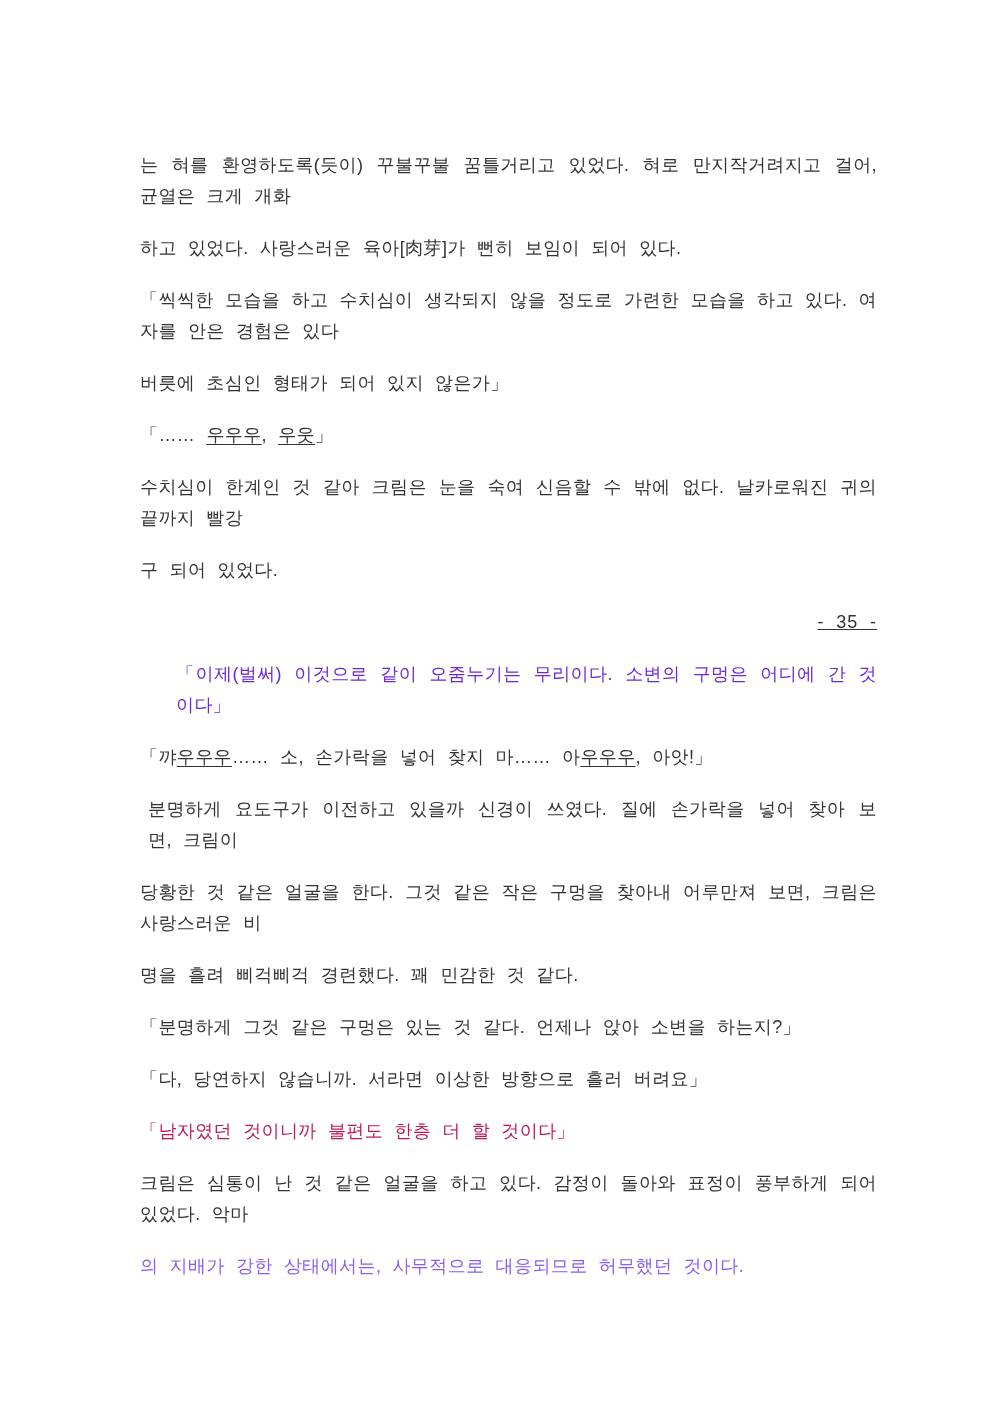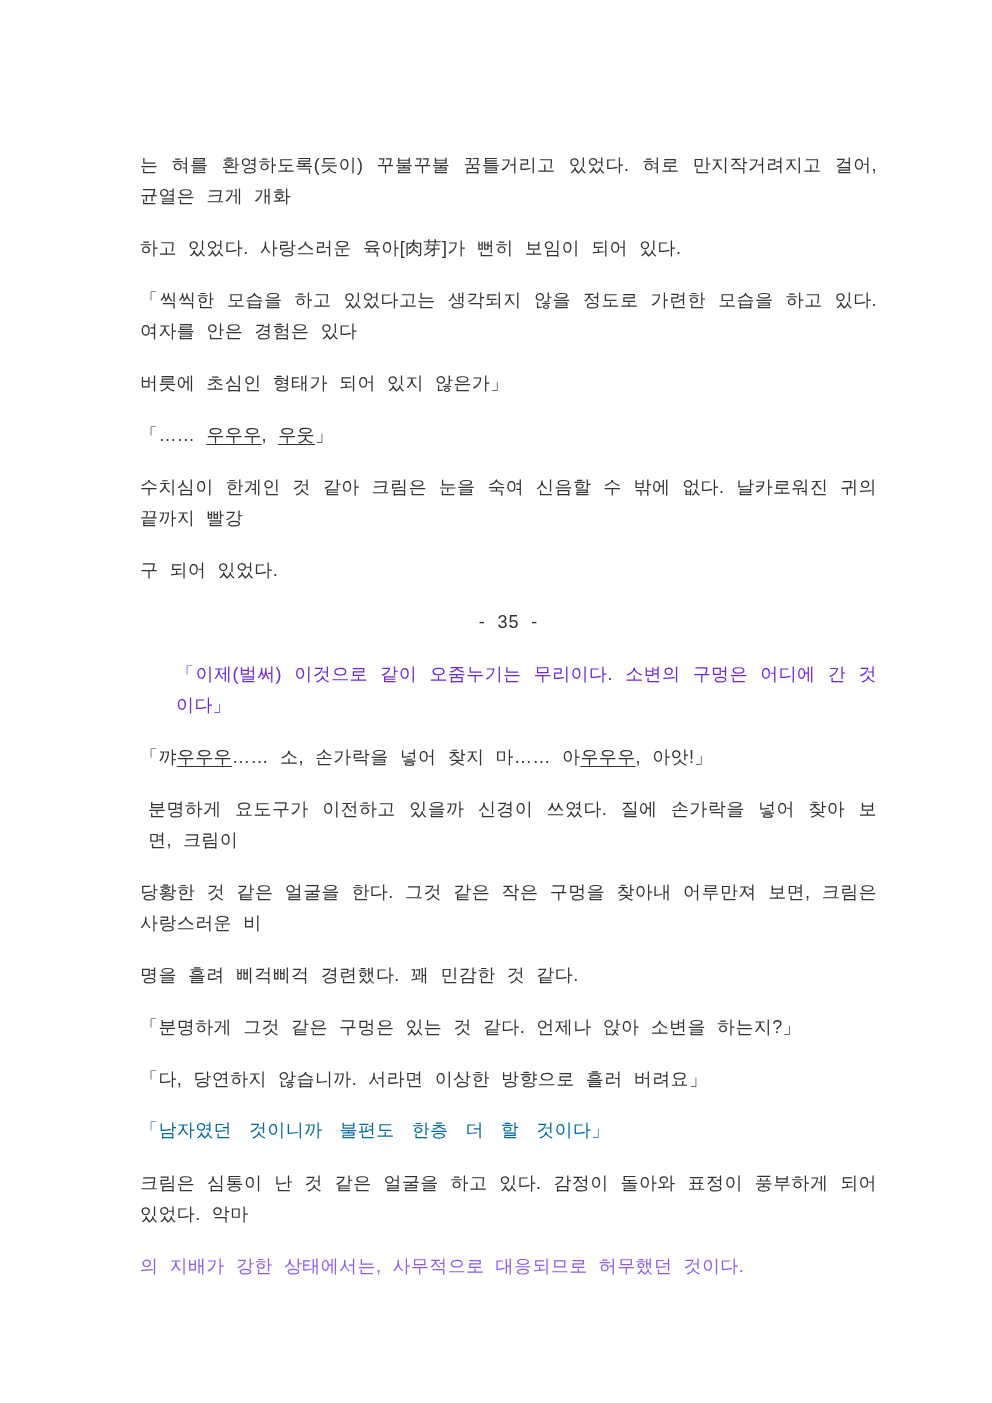--- a/index.html
+++ b/index.html
@@ -21,46 +21,47 @@
   p.para {
     margin: 0 0 21px 0;
     font-size: 18px;
     line-height: 31px;
     color: #333333;
     text-align: justify;
     word-spacing: 0.32em;
     letter-spacing: 0.4px;
   }
   p.page-number {
-    text-align: center;
+    text-align: right;
     letter-spacing: 1px;
+    text-decoration: underline;
   }
   .u {
     text-decoration: underline;
     text-underline-offset: 3px;
     text-decoration-thickness: 1px;
   }
 </style>
 </head>
 <body style="background: rgb(255, 255, 255);">
 
 <div class="page">
   <div id="text-content">
       <p class="para" style="color: rgb(51, 51, 51);"><span>는 혀를 환영하도록(듯이) 꾸불꾸불 꿈틀거리고 있었다. 혀로 만지작거려지고 걸어, 균열은 크게 개화</span></p>
       <p class="para" style="color: rgb(51, 51, 51);"><span>하고 있었다. 사랑스러운 육아[肉芽]가 뻔히 보임이 되어 있다.</span></p>
-      <p class="para" style="color: rgb(51, 51, 51);"><span>「씩씩한 모습을 하고 있었다고는 생각되지 않을 정도로 가련한 모습을 하고 있다. 여자를 안은 경험은 있다</span></p>
+      <p class="para" style="color: rgb(51, 51, 51);"><span>「씩씩한 모습을 하고 수치심이 생각되지 않을 정도로 가련한 모습을 하고 있다. 여자를 안은 경험은 있다</span></p>
       <p class="para" style="color: rgb(51, 51, 51);"><span>버릇에 초심인 형태가 되어 있지 않은가」</span></p>
       <p class="para" style="color: rgb(51, 51, 51);"><span>「…… </span><span class="u">우우우</span><span>, </span><span class="u">우웃</span><span>」</span></p>
       <p class="para" style="color: rgb(51, 51, 51);"><span>수치심이 한계인 것 같아 크림은 눈을 숙여 신음할 수 밖에 없다. 날카로워진 귀의 끝까지 빨강</span></p>
       <p class="para" style="color: rgb(51, 51, 51);"><span>구 되어 있었다.</span></p>
       <p class="para page-number" style="color: rgb(51, 51, 51);"><span>- 35 -</span></p>
       <p class="para" style="color: #6d28d9; margin-left: 36px;"><span>「이제(벌써) 이것으로 같이 오줌누기는 무리이다. 소변의 구멍은 어디에 간 것이다」</span></p>
       <p class="para" style="color: rgb(51, 51, 51);"><span>「꺄</span><span class="u">우우우</span><span>…… 소, 손가락을 넣어 찾지 마…… 아</span><span class="u">우우우</span><span>, 아앗!」</span></p>
       <p class="para" style="color: rgb(51, 51, 51); margin-left: 8px;"><span>분명하게 요도구가 이전하고 있을까 신경이 쓰였다. 질에 손가락을 넣어 찾아 보면, 크림이</span></p>
       <p class="para" style="color: rgb(51, 51, 51);"><span>당황한 것 같은 얼굴을 한다. 그것 같은 작은 구멍을 찾아내 어루만져 보면, 크림은 사랑스러운 비</span></p>
       <p class="para" style="color: rgb(51, 51, 51);"><span>명을 흘려 삐걱삐걱 경련했다. 꽤 민감한 것 같다.</span></p>
       <p class="para" style="color: rgb(51, 51, 51);"><span>「분명하게 그것 같은 구멍은 있는 것 같다. 언제나 앉아 소변을 하는지?」</span></p>
       <p class="para" style="color: rgb(51, 51, 51);"><span>「다, 당연하지 않습니까. 서라면 이상한 방향으로 흘러 버려요」</span></p>
-      <p class="para" style="color: #0369a1; font-family: Liberation Mono, monospace;"><span>「남자였던 것이니까 불편도 한층 더 할 것이다」</span></p>
+      <p class="para" style="color: #be185d;"><span>「남자였던 것이니까 불편도 한층 더 할 것이다」</span></p>
       <p class="para" style="color: rgb(51, 51, 51);"><span>크림은 심통이 난 것 같은 얼굴을 하고 있다. 감정이 돌아와 표정이 풍부하게 되어 있었다. 악마</span></p>
       <p class="para" style="color: #8b5cf6;"><span>의 지배가 강한 상태에서는, 사무적으로 대응되므로 허무했던 것이다.</span></p>
     </div>
 </div>
 
 </body></html>

